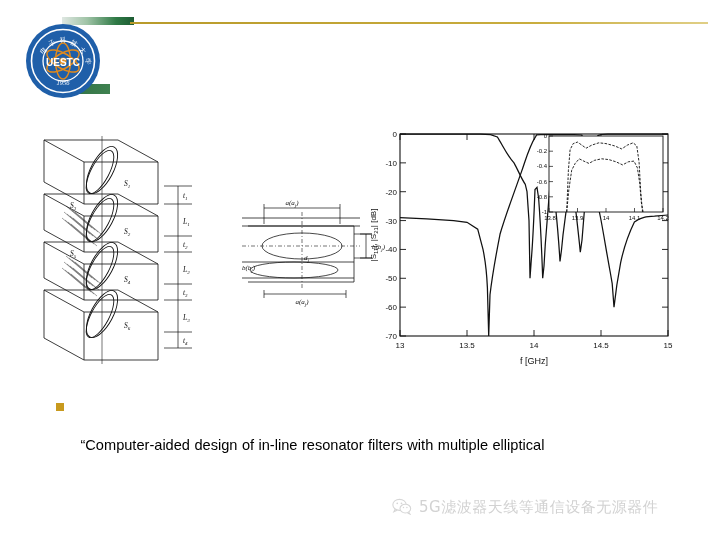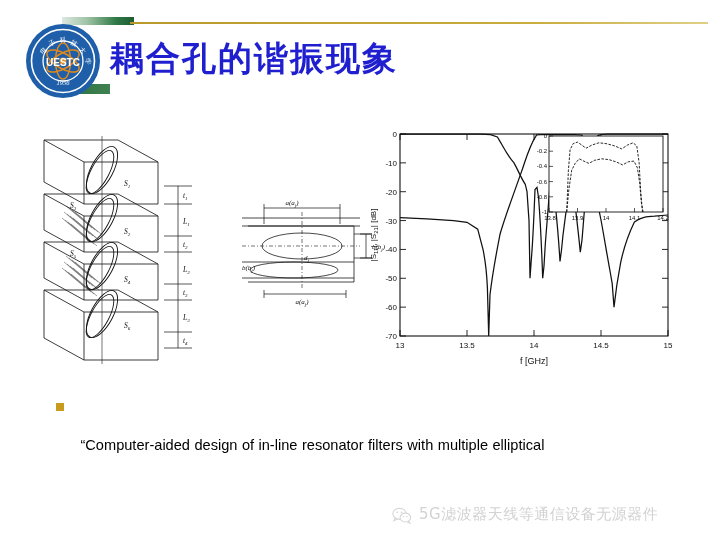--- a/index.html
+++ b/index.html
@@ -68,21 +68,21 @@
     font-size:14.6px;
     color:#000000;
     line-height:20.5px;
     white-space:pre-wrap;
     word-spacing:0.4px;
   }
 
   
   .watermark{
     position:absolute;left:392px;top:498px;height:26px;
-    display:flex;align-items:flex-end;gap:7px;
+    display:flex;align-items:flex-start;gap:7px;
     color:#d2d2d2;
     font-family:"DejaVu Sans", sans-serif;
     font-size:15px;
     letter-spacing:0.5px;
     white-space:nowrap;
   }
   .wm-icon{width:20px;height:17px;display:block;}
 </style>
 </head>
 <body>
@@ -114,21 +114,20 @@
         <text x="29" y="23" transform="rotate(-30 29 23)">子</text>
         <text x="39" y="20">科</text>
         <text x="49" y="23" transform="rotate(30 49 23)">技</text>
         <text x="57" y="30" transform="rotate(48 57 30)">大</text>
         <text x="62" y="40" transform="rotate(70 62 40)">学</text>
       </g>
       <text x="39" y="63" fill="#ffffff" font-family="'Liberation Serif',serif" font-size="6.5" font-style="italic" text-anchor="middle">1956</text>
     </svg>
   </div>
 
-  <div class="slide-title">耦合孔的谐振现象</div>
 
   <div class="figure-area">
 
     <div class="fig-3d">
       <svg width="196" height="250" viewBox="0 0 196 250">
         <g stroke="#1a1a1a" fill="none" stroke-width="0.85" stroke-linejoin="round">
 
           <path d="M4,12 L78,12 L118,34 L118,76 L44,76 L4,54 Z"></path>
           <path d="M4,12 L44,34 L118,34"></path>
           <path d="M44,34 L44,76"></path>

